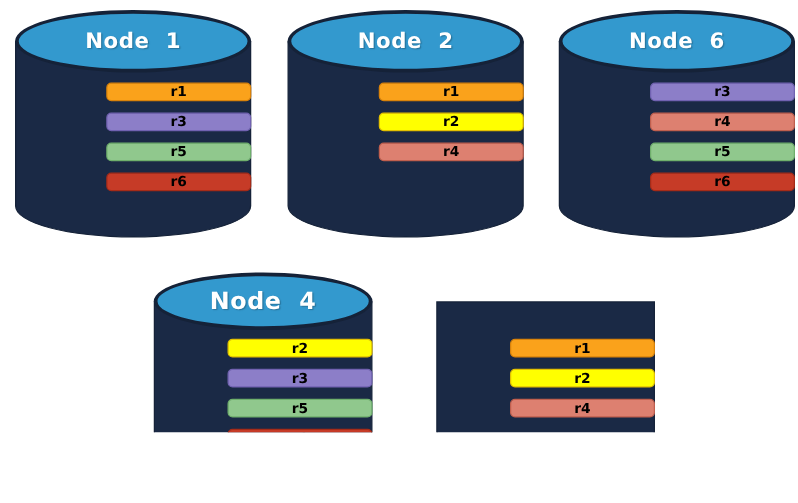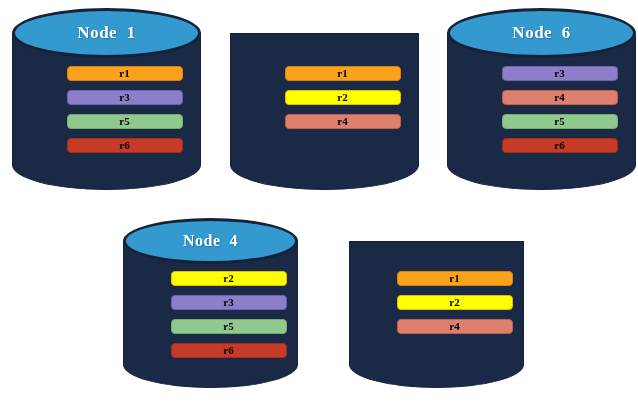--- a/index.html
+++ b/index.html
@@ -4,24 +4,23 @@
 <style>
   html, body {
     margin: 0;
     padding: 0;
     background: #ffffff;
     font-family: "DejaVu Sans", "Liberation Sans", sans-serif;
   }
   #canvas {
     position: relative;
     width: 638px;
-    height: 402px;
+    height: 346px;
     background: var(--canvas-bg, #ffffff);
     overflow: hidden;
-    font-family: Liberation Serif, serif;
   }
   .node {
     position: absolute;
   }
   
   .n1 { left: 12px;  top: 8px;   width: 189px; height: 182px; }
   .n2 { left: 230px; top: 8px;   width: 189px; height: 182px; }
   .n3 { left: 447px; top: 8px;   width: 189px; height: 182px; }
   .n4 { left: 123px; top: 218px; width: 175px; height: 170px; }
   .n5 { left: 349px; top: 218px; width: 175px; height: 170px; }
@@ -53,28 +52,28 @@
   .row-bottom .cyl-top { height: 46px; }
 
   .node-title {
     color: var(--title-color, #ffffff);
     font-weight: bold;
     font-size: 17px;
     letter-spacing: 0.5px;
     white-space: pre;           
     text-shadow: 1px 1px 1px rgba(0,0,0,0.25);
   }
-  .row-bottom .node-title { font-size: 16px; }
+  .row-bottom .node-title { font-size: 19px; }
 
   .bars {
     position: absolute;
     left: 0; right: 0;
     display: flex;
     flex-direction: column;
-    align-items: center;
+    align-items: flex-end;
     gap: 9px;
     margin-left: 36px;
   }
   .row-top .bars { top: 58px; }
   .row-bottom .bars { top: 53px; }
 
   .bar {
     width: 114px;
     height: 13px;
     border: 1px solid transparent;
@@ -111,20 +110,23 @@
           <span>r5</span>
         </div>
         <div class="bar" style="background: rgb(198, 59, 39); border-color: rgb(165, 43, 24);">
           <span>r6</span>
         </div>
       </div>
   </div>
 
   <div class="node n2 row-top">
     <div class="cyl-body"></div>
+    <div class="cyl-top">
+      <span class="node-title">Node  2</span>
+    </div>
     <div class="bars">
         <div class="bar" style="background: rgb(250, 162, 27); border-color: rgb(217, 130, 10);">
           <span>r1</span>
         </div>
         <div class="bar" style="background: rgb(255, 255, 0); border-color: rgb(227, 192, 0);">
           <span>r2</span>
         </div>
         <div class="bar" style="background: rgb(221, 128, 112); border-color: rgb(192, 95, 78);">
           <span>r4</span>
         </div>

